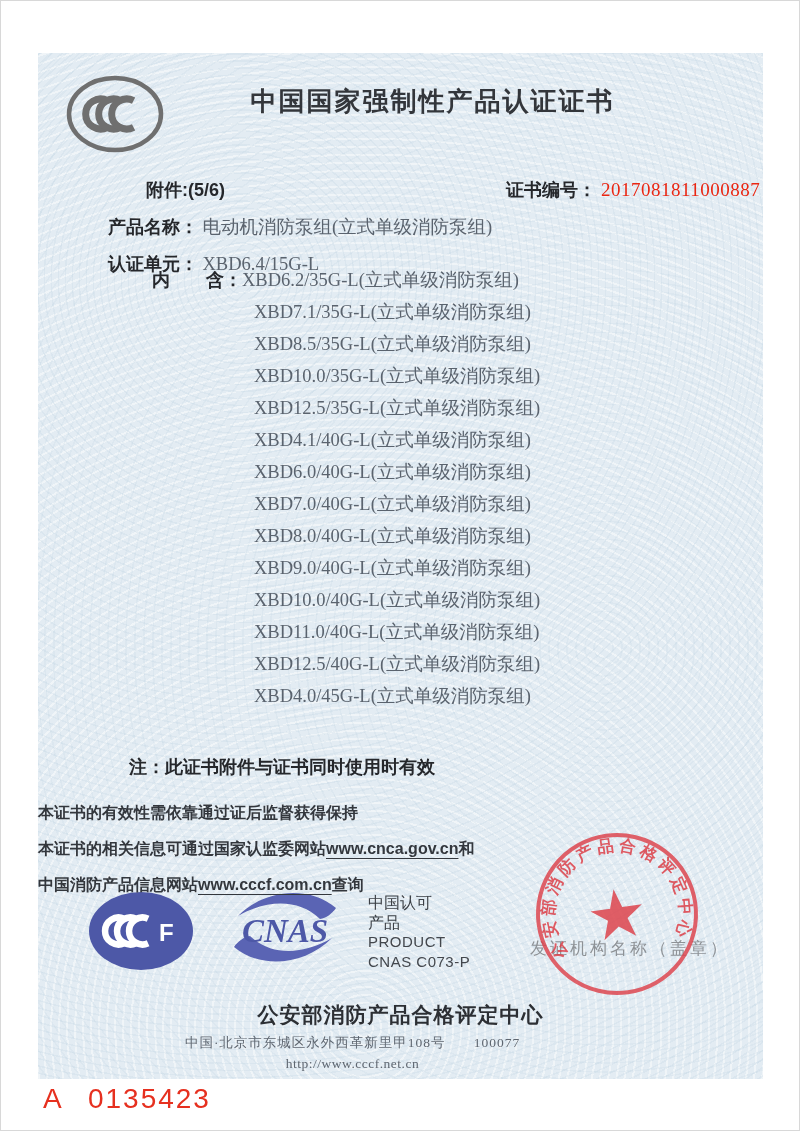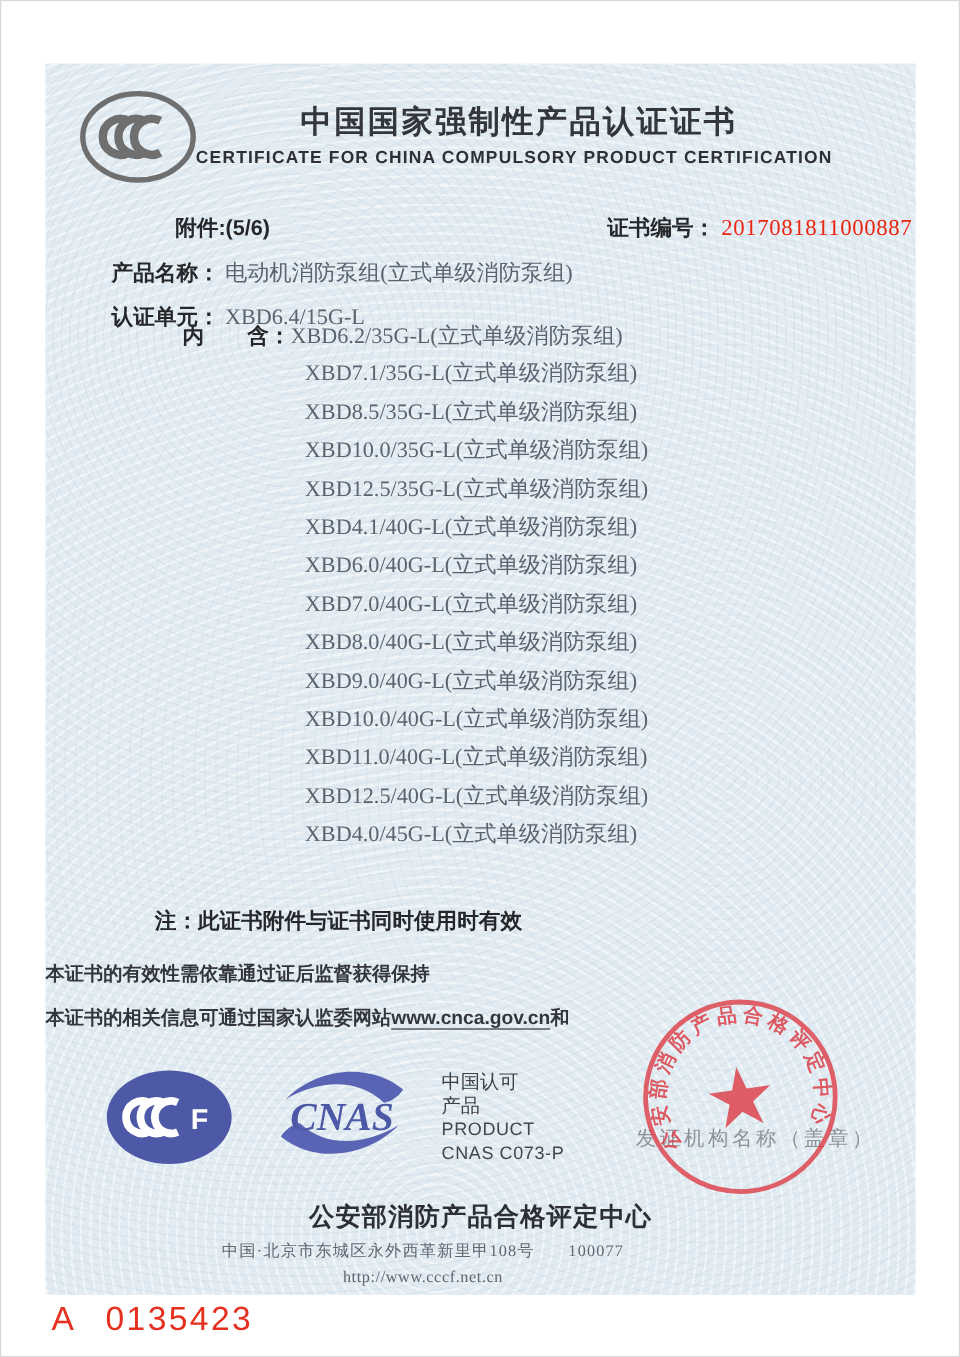--- a/index.html
+++ b/index.html
@@ -26,21 +26,21 @@
   .subtitle{
     position:absolute;left:0;top:71px;width:100%;padding-left:56px;box-sizing:border-box;
     text-align:center;font-size:14.5px;font-weight:700;letter-spacing:1px;color:#2d3035;
     font-family:"Liberation Sans",sans-serif;
   }
   .meta-row{position:absolute;left:0;top:124px;width:100%;height:26px;line-height:26px;}
   .attach{position:absolute;left:91px;font-size:18px;font-weight:700;color:#25272b;padding-left:17px;}
   .certno-group{position:absolute;left:452px;font-size:18px;}
   .certno-label{font-weight:700;color:#25272b;margin-left:16px;}
   .certno-value{color:#ea2612;font-family:"Liberation Serif",serif;font-size:19px;letter-spacing:.5px;}
-  .field-row{position:absolute;left:0;width:100%;height:26px;line-height:26px;padding-left:55px;box-sizing:border-box;}
+  .field-row{position:absolute;left:0;width:100%;height:26px;line-height:26px;padding-left:70px;box-sizing:border-box;}
   .f1{top:161px;} .f2{top:198px;}
   .field-label{font-size:18px;font-weight:700;color:#25272b;}
   .field-value{font-size:18.5px;color:#5a636e;font-family:"Liberation Serif",serif;}
   .included{position:absolute;left:0;top:211px;width:100%;padding-left:23px;}
   .inc-row{height:32px;line-height:32px;font-size:18.5px;color:#5a636e;font-family:"Liberation Serif",serif;padding-left:193px;box-sizing:border-box;}
   .inc-row.first{padding-left:91px;}
   .inc-label{font-size:18px;font-weight:700;color:#25272b;font-family:"Liberation Sans",sans-serif;}
   .inc-label.l2{margin-left:36px;}
   .note-row{position:absolute;left:0;top:699px;width:100%;height:30px;line-height:30px;padding-left:91px;box-sizing:border-box;
     font-size:18px;font-weight:700;color:#25272b;}
@@ -69,21 +69,20 @@
 <div class="paper">
 
   <svg class="logo-ccc" width="102" height="82" viewBox="0 0 102 82">
     <ellipse cx="51" cy="41" rx="46" ry="36" fill="none" stroke="#6f6f6f" stroke-width="4.5"></ellipse>
     <path d="M43.6,27.7 A15,15 0 1 0 43.6,54.3" fill="none" stroke="#6f6f6f" stroke-width="7" stroke-linecap="butt"></path>
     <path d="M56.6,27.7 A15,15 0 1 0 56.6,54.3" fill="none" stroke="#6f6f6f" stroke-width="7" stroke-linecap="butt"></path>
     <path d="M69.6,27.7 A15,15 0 1 0 69.6,54.3" fill="none" stroke="#6f6f6f" stroke-width="7" stroke-linecap="butt"></path>
   </svg>
 
   <div class="title">中国国家强制性产品认证证书</div>
-  <div class="subtitle">CERTIFICATE FOR CHINA COMPULSORY PRODUCT CERTIFICATION</div>
 
   <div class="meta-row">
     <span class="attach">附件:(5/6)</span>
     <span class="certno-group">
       <span class="certno-label">证书编号：</span>
       <span class="certno-value">2017081811000887</span>
     </span>
   </div>
 
   <div class="field-row f1">
@@ -115,20 +114,23 @@
   </div>
 
   <div class="note-row">注：此证书附件与证书同时使用时有效</div>
 
   <div class="footer-lines">
     <div>
       <span>本证书的有效性需依靠通过证后监督获得保持</span>
     </div>
     <div>
       <span>本证书的相关信息可通过国家认监委网站</span><span class="url">www.cnca.gov.cn</span><span>和</span>
+    </div>
+    <div>
+      <span>中国消防产品信息网站</span><span class="url">www.cccf.com.cn</span><span>查询</span>
     </div>
   </div>
 
   <svg class="logo-cccf" width="110" height="84" viewBox="0 0 110 84">
     <ellipse cx="55" cy="42" rx="52" ry="39" fill="#4d58a7"></ellipse>
     <path d="M38.1,29.7 A13.5,13.5 0 1 0 38.1,54.3" fill="none" stroke="#ffffff" stroke-width="6.5"></path>
     <path d="M50.1,29.7 A13.5,13.5 0 1 0 50.1,54.3" fill="none" stroke="#ffffff" stroke-width="6.5"></path>
     <path d="M62.1,29.7 A13.5,13.5 0 1 0 62.1,54.3" fill="none" stroke="#ffffff" stroke-width="6.5"></path>
     <text x="73" y="52" font-size="24" font-weight="bold" fill="#ffffff" font-family="Liberation Sans, sans-serif">F</text>
   </svg>

